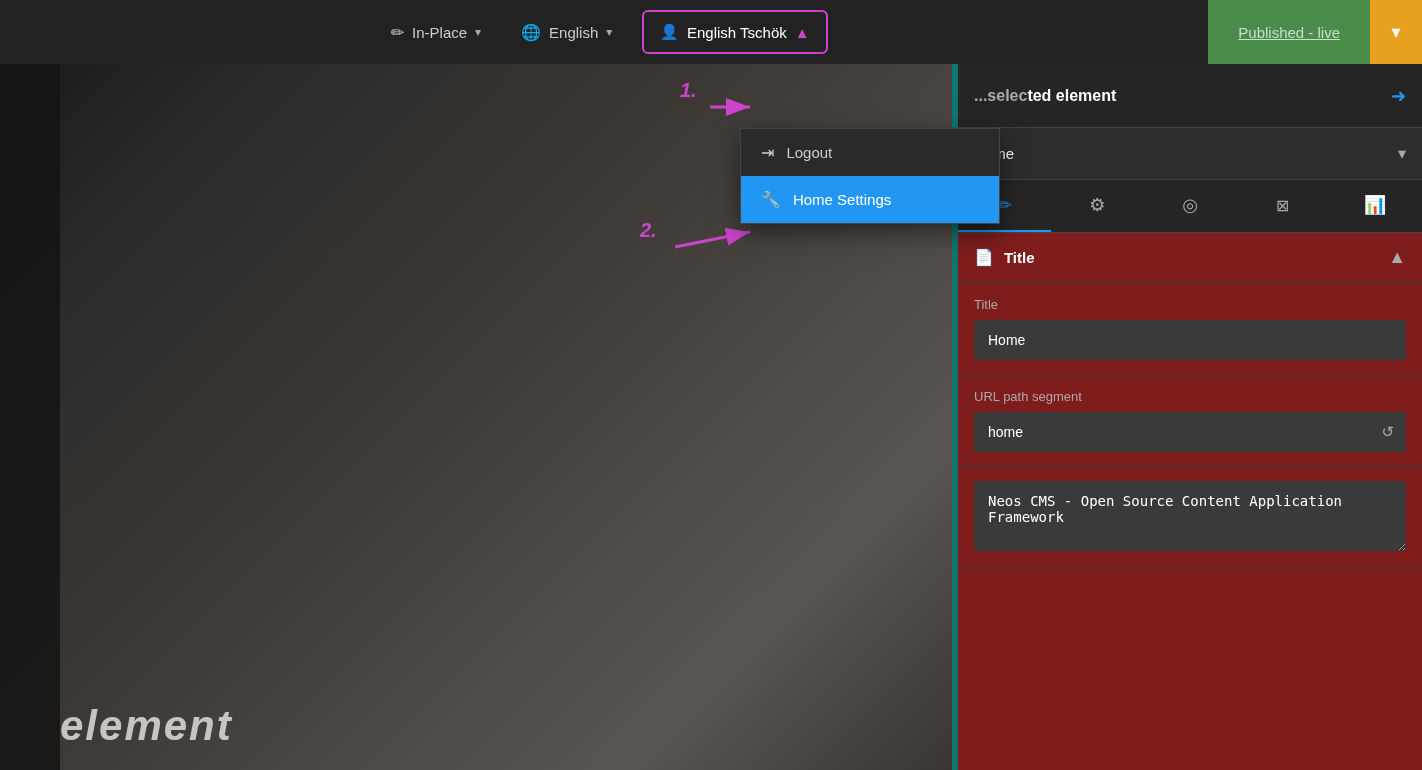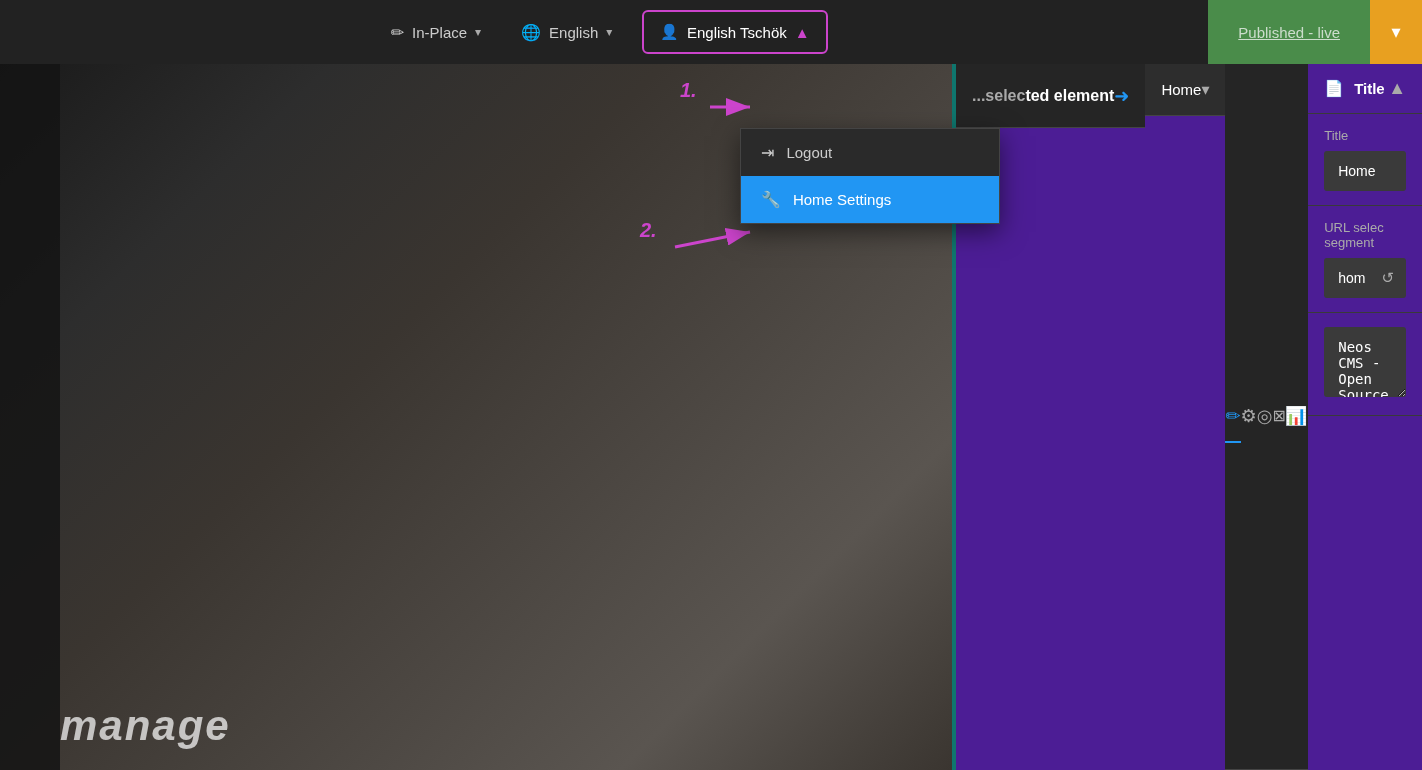--- a/index.html
+++ b/index.html
@@ -140,24 +140,24 @@
     }
     .dropdown-item.active {
       background: #2196f3;
       color: white;
     }
     .dropdown-item .item-icon { font-size: 16px; }
 
     
     .right-panel {
       width: 470px;
-      background: #4c1d95;
-      border-left: 4px solid #0f766e;
-      display: flex;
-      flex-direction: row;
+      background: #7f1d1d;
+      border-left: 6px solid #0f766e;
+      display: flex;
+      flex-direction: column;
     }
     .right-panel-header {
       display: flex;
       align-items: center;
       justify-content: space-between;
       padding: 0 16px;
       height: 64px;
       background: #252525;
       border-bottom: 1px solid #444;
     }
@@ -339,21 +339,21 @@
     <span>▾</span>
   </button>
 </div>
 
 <div class="content-area">
 
   <div class="main-content">
     <div class="bg-image-sim"></div>
     <div class="sidebar-sim"></div>
 
-    <div class="logo-text">manage</div>
+    <div class="logo-text">element</div>
 
     <span class="step-annotation annotation-1">1.</span>
 
     <span class="step-annotation annotation-2">2.</span>
 
     <svg class="arrow-svg" style="position:absolute; top:28px; left:680px; width:80px; height:30px; z-index:150;">
       <defs>
         <marker id="arrowhead1" markerWidth="8" markerHeight="6" refX="8" refY="3" orient="auto">
           <polygon points="0 0, 8 3, 0 6" fill="#cc44cc"></polygon>
         </marker>
@@ -423,21 +423,21 @@
         </div>
         <span class="section-expand">▲</span>
       </div>
 
       <div class="field-group">
         <div class="field-label">Title</div>
         <input class="field-input" type="text" value="Home" style="">
       </div>
 
       <div class="field-group">
-        <div class="field-label">URL selec segment</div>
+        <div class="field-label">URL path segment</div>
         <div class="field-input-with-icon">
           <input class="field-input" type="text" value="home" style="">
           <span class="field-input-icon">↺</span>
         </div>
       </div>
 
       <div class="field-group">
         <textarea class="field-textarea" style="">Neos CMS - Open Source Content Application Framework</textarea>
       </div>
 

